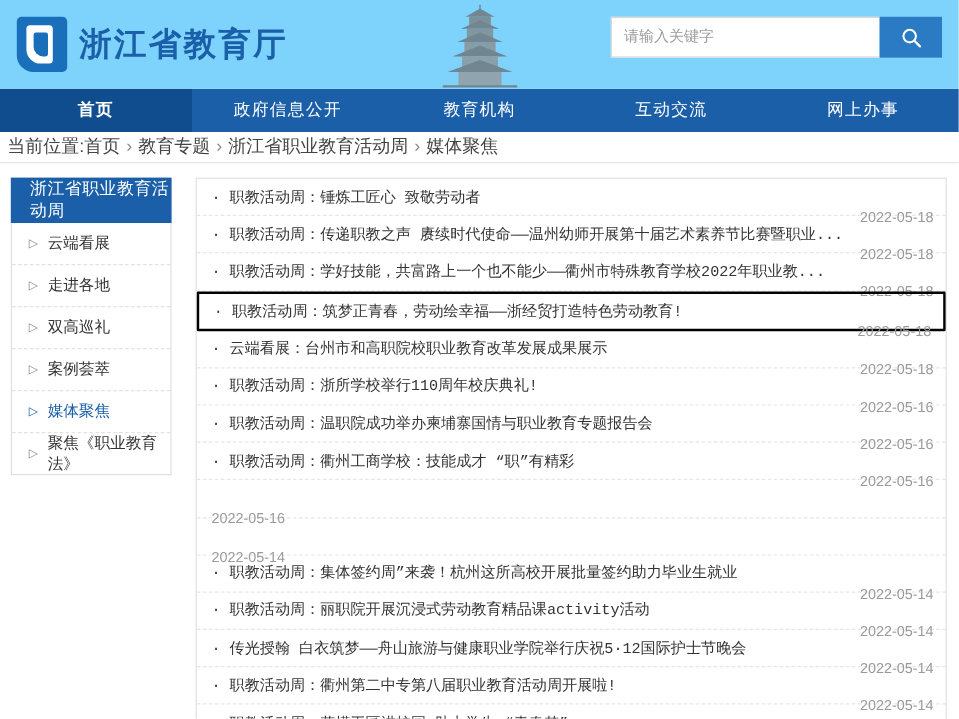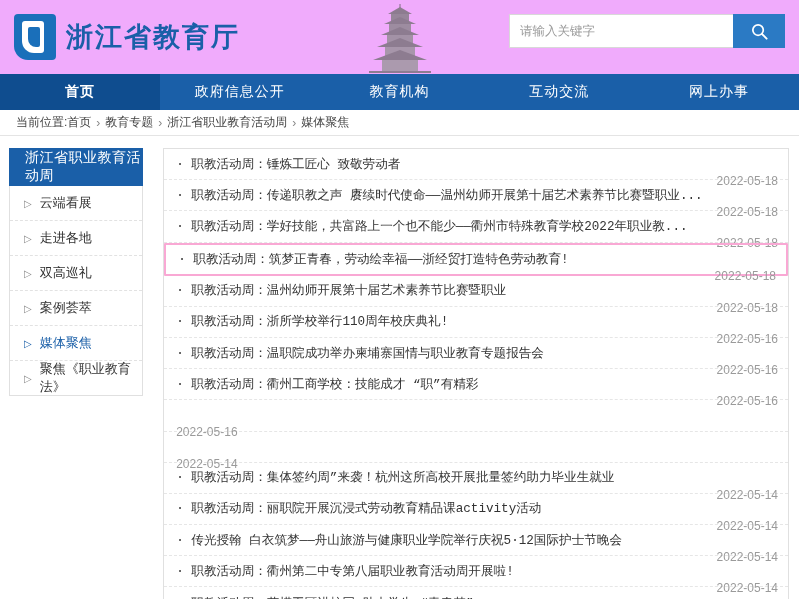--- a/index.html
+++ b/index.html
@@ -11,21 +11,21 @@
     height: 599px;
     font-family: "Liberation Sans", sans-serif;
     background: #ffffff;
     color: #333;
     overflow: hidden;
   }
 
   
   .header {
     height: 74px;
-    background: #f0abfc;
+    background: #7dd3fc;
     display: flex;
     align-items: center;
     position: relative;
     border-bottom: none;
   }
   .logo-block {
     display: flex;
     align-items: center;
     padding-left: 14px;
   }
@@ -84,21 +84,21 @@
     height: 34px;
   }
   .search-input {
     flex: 1;
     border: 1px solid #d8d8d8;
     border-right: none;
     font-size: 12.5px;
     padding: 0 10px;
     color: #333;
     outline: none;
-    font-family: Liberation Serif, serif;
+    font-family: Liberation Mono, monospace;
     background: #fff;
   }
   .search-input::placeholder { color: #9b9b9b; }
   .search-btn {
     width: 52px;
     background: #2b7ac4;
     border: none;
     cursor: pointer;
     display: flex;
     align-items: center;
@@ -125,23 +125,23 @@
   .nav-item.active {
     background: #0f4d8f;
     font-weight: bold;
   }
 
   
   .breadcrumb {
     height: 25px;
     display: flex;
     align-items: center;
-    font-size: 12px;
+    font-size: 15px;
     color: #444;
-    padding-left: 16px;
+    padding-left: 6px;
     border-bottom: 1px solid #e4e4e4;
     background: #fff;
   }
   .breadcrumb a {
     color: #444;
     text-decoration: none;
     cursor: pointer;
   }
   .breadcrumb .sep {
     margin: 0 5px;
@@ -224,21 +224,21 @@
     font-family: Liberation Mono, monospace;
   }
   .news-date {
     color: #9a9a9a;
     font-size: 12px;
     flex: 0 0 auto;
     white-space: nowrap;
     margin-top: 34px;
   }
   .news-row.highlight {
-    border: 2px solid #f9a8d4;
+    border: 2px solid #000000;
     border-radius: 1px;
     height: 33px;
   }
 </style>
 </head>
 <body>
 
 <div class="header">
   <div class="logo-block">
     <div class="logo-mark"></div>
@@ -335,21 +335,21 @@
     </div>
     <div class="news-row">
       <span class="news-title">· 职教活动周：学好技能，共富路上一个也不能少——衢州市特殊教育学校2022年职业教...</span>
       <span class="news-date">2022-05-18</span>
     </div>
     <div class="news-row highlight">
       <span class="news-title">· 职教活动周：筑梦正青春，劳动绘幸福——浙经贸打造特色劳动教育!</span>
       <span class="news-date">2022-05-18</span>
     </div>
     <div class="news-row">
-      <span class="news-title">· 职教活动周：温州幼师开展第十届艺术素养节比赛暨职业</span>
+      <span class="news-title">· 云端看展：台州市和高职院校职业教育改革发展成果展示</span>
       <span class="news-date">2022-05-18</span>
     </div>
     <div class="news-row">
       <span class="news-title">· 职教活动周：浙所学校举行110周年校庆典礼!</span>
       <span class="news-date">2022-05-16</span>
     </div>
     <div class="news-row">
       <span class="news-title">· 职教活动周：温职院成功举办柬埔寨国情与职业教育专题报告会</span>
       <span class="news-date">2022-05-16</span>
     </div>

